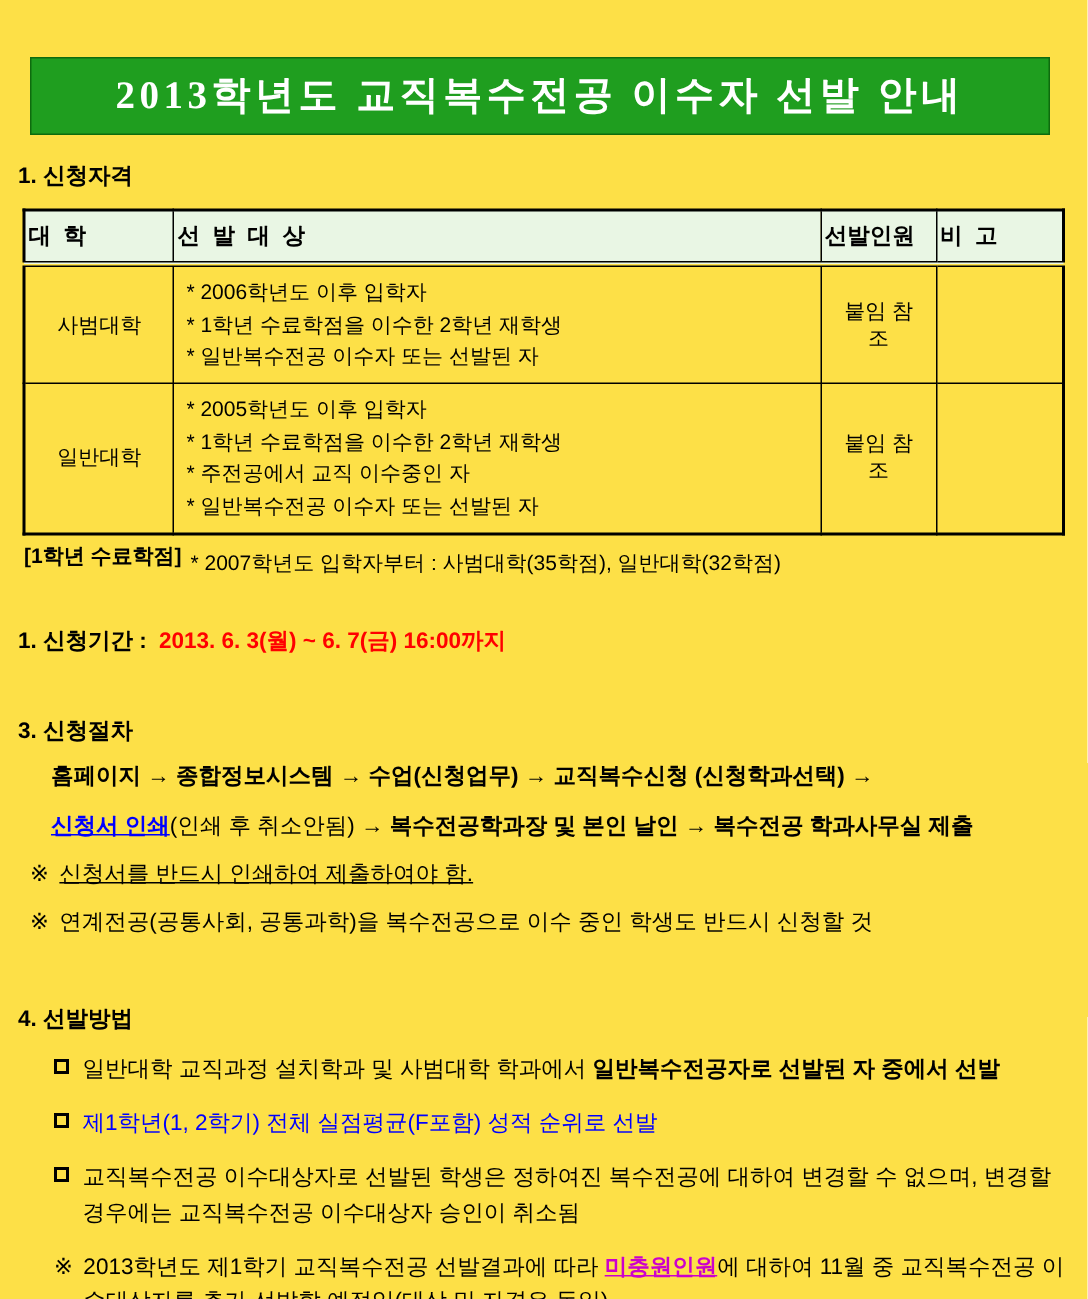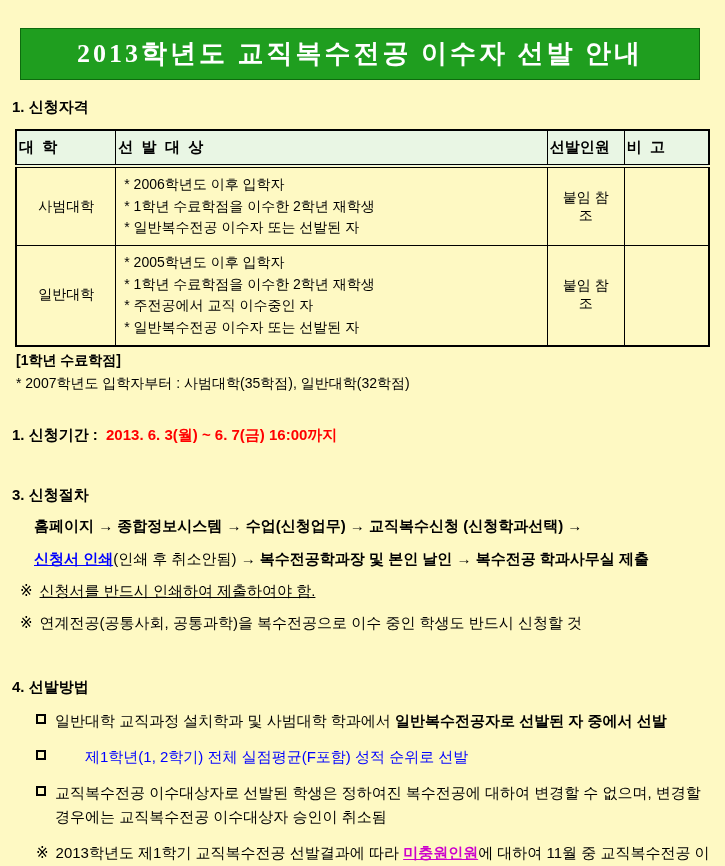--- a/index.html
+++ b/index.html
@@ -1,21 +1,21 @@
 <!DOCTYPE html>
 <html><head>
 <meta charset="utf-8">
 <style>
   * { box-sizing: border-box; }
   html, body { margin: 0; padding: 0; background: #ffffff; }
   .page {
     width: 725px; height: 866px;
     font-family: "Liberation Sans", "DejaVu Sans", sans-serif;
-    color: #000; background: #fef9c3;
-    padding: 28px 15px 0 12px;
+    color: #000; background: #fde047;
+    padding: 38px 15px 0 12px;
     overflow: hidden;
     font-size: 15px;
   }
   .title-bar {
     margin: 0 10px 0 8px;
     background: #1f9e1f;
     border: 1px solid #0e6b0e;
     text-align: center;
     padding: 7px 0 8px 0;
   }
@@ -42,21 +42,21 @@
   }
   table.apply-table td {
     border: 1px solid #000;
     padding: 6px 8px;
     font-size: 14px;
     vertical-align: middle;
   }
   td.col-college, td.col-quota, td.col-note { text-align: center; }
   .crit-line { line-height: 1.55; text-align: left; }
   
-  .footnote { display: flex; margin-top: 5px; margin-left: 4px; font-size: 14px; flex-direction: column; }
+  .footnote { display: flex; margin-top: 5px; margin-left: 4px; font-size: 14px; }
   .fn-label { font-weight: bold; white-space: nowrap; margin-right: 6px; }
   .fn-lines .fn-line { line-height: 1.9; }
   
   .s2 { margin-top: 30px; }
   .period-value {
     color: #ff0000; font-weight: bold;
     margin-left: 4px;
   }
   
   .s3 { margin-top: 41px; }
@@ -71,21 +71,21 @@
   .bullet-item { display: flex; margin-left: 24px; margin-top: 12px; line-height: 1.6; }
   .sq-bullet {
     flex: 0 0 auto;
     width: 10px; height: 10px;
     border: 2px solid #000;
     margin: 5px 9px 0 0;
     display: inline-block;
   }
   .bullet-text { word-break: break-all; }
   .bold-seg { font-weight: bold; }
-  .blue-seg { color: #0000ff; margin-left: 30px; }
+  .blue-seg { color: #0000ff; }
   .magenta-seg { color: #cc00cc; font-weight: bold; text-decoration: underline; }
 </style>
 </head>
 <body>
 
 <div class="page">
 
   <div class="title-bar">
     <span class="title-text">2013학년도 교직복수전공 이수자 선발 안내</span>
   </div>

